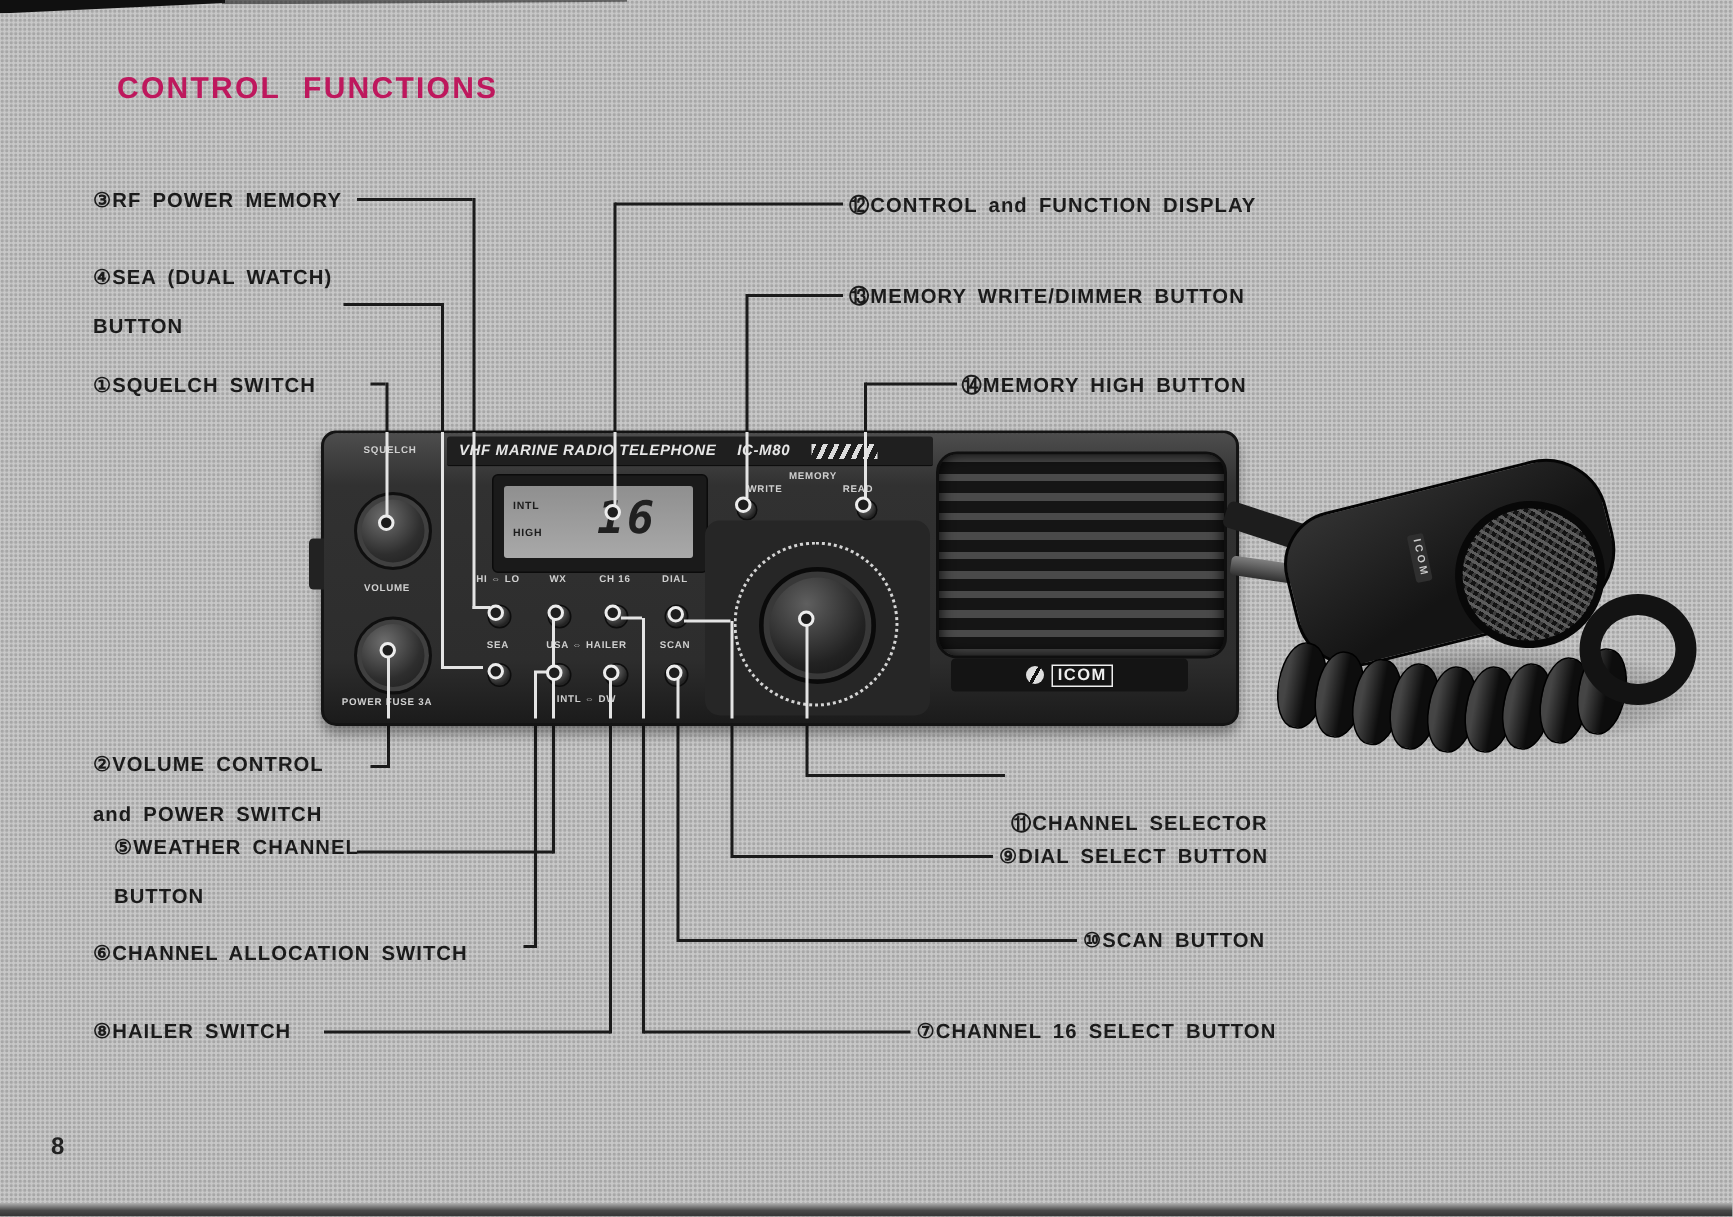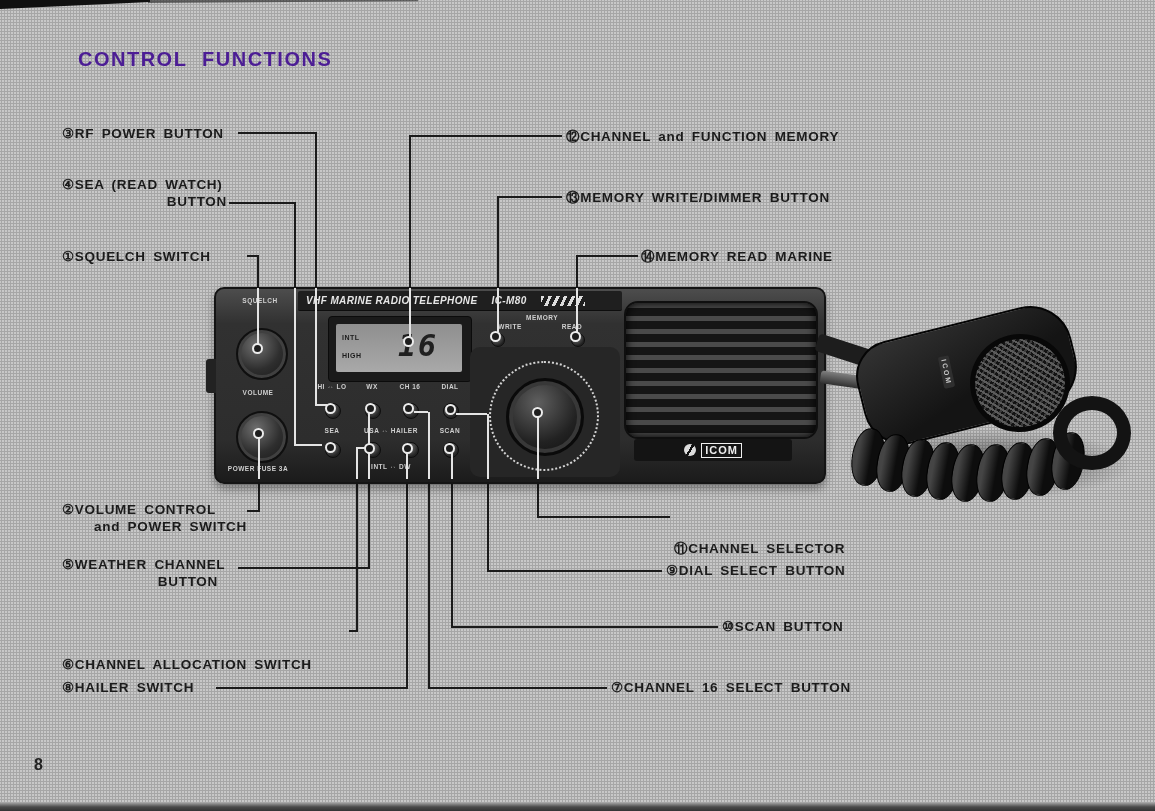--- a/index.html
+++ b/index.html
@@ -12,26 +12,26 @@
   }
   
   .scan-top1{position:absolute;left:0;top:0;width:150px;height:9px;background:#101010;
     clip-path:polygon(0 0,100% 0,100% 22%,0 100%);}
   .scan-top2{position:absolute;left:148px;top:0;width:270px;height:3px;background:rgba(20,20,20,.55);
     clip-path:polygon(0 0,100% 0,100% 40%,0 100%);}
   .scan-bottom{position:absolute;left:0;top:802px;width:1155px;height:9px;
     background:linear-gradient(180deg,#b0b0b0,#4a4a4a 55%,#333);}
   
   .title{position:absolute;left:78px;top:48px;font-size:20px;font-weight:bold;
-    letter-spacing:1.5px;word-spacing:8px;color:#4c1d95;}
+    letter-spacing:1.5px;word-spacing:8px;color:#be185d;}
   .pageno{position:absolute;left:34px;top:756px;font-size:16px;font-weight:bold;color:#222;}
   
   .lbl{position:absolute;font-weight:bold;font-size:13.5px;color:#1b1b1b;
     letter-spacing:.7px;word-spacing:3px;line-height:17px;white-space:nowrap;}
-  .lbl .l2{display:block;text-align:right;padding-right:18px;white-space:nowrap;}
+  .lbl .l2{display:block;text-align:left;padding-right:18px;white-space:nowrap;margin-top:16px;}
   .lbl.w2 .l2{padding-right:0;}
   
   .ln{position:absolute;background:#1b1b1b;}
   .ln.w{background:#e4e4e4;}
   .ball{position:absolute;width:7px;height:7px;border-radius:50%;
     border:2px solid #ececec;background:#1d1d1d;z-index:30;}
   
   .radio{position:absolute;left:214px;top:287px;width:608px;height:193px;
     background:linear-gradient(180deg,#4d4d4d,#313131 18%,#2d2d2d 78%,#1b1b1b);
     border:2px solid #141414;border-radius:10px;box-shadow:0 5px 8px rgba(0,0,0,.35);z-index:5;}
@@ -99,30 +99,30 @@
 </head>
 <body>
 
 <div class="scan-top1"></div>
 <div class="scan-top2"></div>
 <div class="scan-bottom"></div>
 
 <div class="title">CONTROL FUNCTIONS</div>
 <div class="pageno">8</div>
 
-<div class="lbl" style="left:62px;top:125px"><span>③</span><span>RF POWER BUTTON</span></div>
-<div class="lbl" style="left:62px;top:176px;width:183px"><span>④</span><span>SEA (READ WATCH)</span><span class="l2">BUTTON</span></div>
+<div class="lbl" style="left:62px;top:125px"><span>③</span><span>RF POWER MEMORY</span></div>
+<div class="lbl" style="left:62px;top:176px;width:183px"><span>④</span><span>SEA (DUAL WATCH)</span><span class="l2">BUTTON</span></div>
 <div class="lbl" style="left:62px;top:248px"><span>①</span><span>SQUELCH SWITCH</span></div>
 <div class="lbl w2" style="left:62px;top:501px;width:185px"><span>②</span><span>VOLUME CONTROL</span><span class="l2">and POWER SWITCH</span></div>
-<div class="lbl" style="left:62px;top:556px;width:174px"><span>⑤</span><span>WEATHER CHANNEL</span><span class="l2">BUTTON</span></div>
-<div class="lbl" style="left:62px;top:656px"><span>⑥</span><span>CHANNEL ALLOCATION SWITCH</span></div>
+<div class="lbl" style="left:76px;top:556px;width:174px"><span>⑤</span><span>WEATHER CHANNEL</span><span class="l2">BUTTON</span></div>
+<div class="lbl" style="left:62px;top:627px"><span>⑥</span><span>CHANNEL ALLOCATION SWITCH</span></div>
 <div class="lbl" style="left:62px;top:679px"><span>⑧</span><span>HAILER SWITCH</span></div>
-<div class="lbl" style="left:566px;top:128px"><span>⑫</span><span>CHANNEL and FUNCTION MEMORY</span></div>
+<div class="lbl" style="left:566px;top:128px"><span>⑫</span><span>CONTROL and FUNCTION DISPLAY</span></div>
 <div class="lbl" style="left:566px;top:189px"><span>⑬</span><span>MEMORY WRITE/DIMMER BUTTON</span></div>
-<div class="lbl" style="left:641px;top:248px"><span>⑭</span><span>MEMORY READ MARINE</span></div>
+<div class="lbl" style="left:641px;top:248px"><span>⑭</span><span>MEMORY HIGH BUTTON</span></div>
 <div class="lbl" style="left:674px;top:540px"><span>⑪</span><span>CHANNEL SELECTOR</span></div>
 <div class="lbl" style="left:666px;top:562px"><span>⑨</span><span>DIAL SELECT BUTTON</span></div>
 <div class="lbl" style="left:722px;top:618px"><span>⑩</span><span>SCAN BUTTON</span></div>
 <div class="lbl" style="left:611px;top:679px"><span>⑦</span><span>CHANNEL 16 SELECT BUTTON</span></div>
 
 <i class="ln" style="left:238px;top:132px;width:77px;height:2px"></i>
 <i class="ln" style="left:315px;top:132px;width:2px;height:156px"></i>
 <i class="ln" style="left:229px;top:202px;width:65px;height:2px"></i>
 <i class="ln" style="left:294px;top:202px;width:2px;height:86px"></i>
 <i class="ln" style="left:247px;top:255px;width:10px;height:2px"></i>

